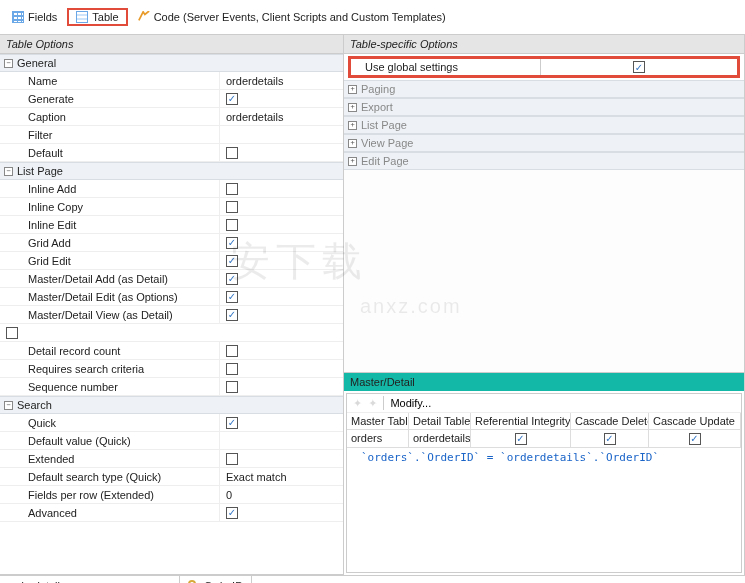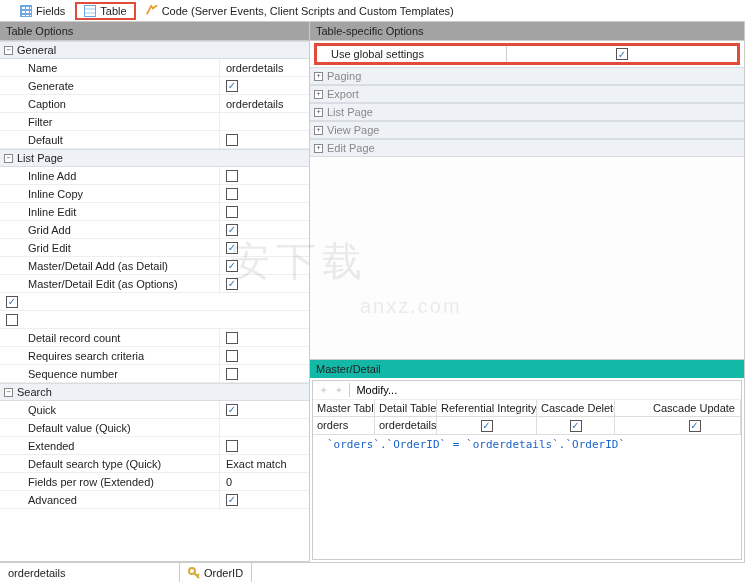--- a/index.html
+++ b/index.html
@@ -1,50 +1,50 @@
 <!DOCTYPE html>
 <html><head>
 <meta charset="utf-8">
 <style>
 * { margin: 0; padding: 0; box-sizing: border-box; }
 body { font-family: "Segoe UI", Tahoma, sans-serif; font-size: 11px; color: #222; background: #fff; width: 745px; height: 583px; overflow: hidden; }
-.tabs { display: flex; align-items: center; height: 22px; border-bottom: 1px solid #ccc; padding-left: 12px; gap: 2px; }
+.tabs { display: flex; align-items: center; height: 35px; border-bottom: 1px solid #ccc; padding-left: 4px; gap: 2px; }
 .tab { display: flex; align-items: center; gap: 4px; padding: 2px 8px; cursor: pointer; }
 .tab .ticon { width: 12px; height: 12px; display: inline-block; }
 .tab-active { border: 2px solid #e04b3a; padding: 1px 7px; }
 .ticon-fields { background: linear-gradient(to right, #6aa8e8 30%, transparent 30%), linear-gradient(#6aa8e8 30%, transparent 30%, transparent 70%, #6aa8e8 70%); background-size: 4px 4px; border: 1px solid #6aa8e8; }
 .ticon-table { border: 1px solid #6aa8e8; background: repeating-linear-gradient(#fff, #fff 2px, #cde4fa 2px, #cde4fa 4px); }
 .ticon-code { width: 14px; height: 12px; }
 .ticon-code svg { display: block; }
 .main { display: flex; height: 540px; }
 .col { display: flex; flex-direction: column; border-right: 1px solid #ccc; }
 .col-left { width: 375px; }
 .col-right { flex: 1; }
-.panel-title { background: #a3a3a3; padding: 3px 6px; border-bottom: 1px solid #ccc; }
+.panel-title { background: #e5e5e5; padding: 3px 6px; border-bottom: 1px solid #ccc; font-style: italic; }
 .scroll { overflow-y: scroll; overflow-x: hidden; flex: 1; border-bottom: 1px solid #ccc; }
 .group-header { background: #eef2f6; border-top: 1px solid #d8dde3; border-bottom: 1px solid #d8dde3; padding: 2px 4px; display: flex; align-items: center; gap: 4px; cursor: pointer; }
 .expander { width: 9px; height: 9px; border: 1px solid #888; display: inline-flex; align-items: center; justify-content: center; font-size: 7px; font-family: monospace; background: #fff; color: #555; }
 .row { display: flex; border-bottom: 1px solid #eee; height: 18px; align-items: center; }
 .row .labelcell { width: 220px; padding-left: 28px; border-right: 1px solid #eee; height: 100%; display: flex; align-items: center; }
 .row .valcell { flex: 1; padding-left: 6px; display: flex; align-items: center; }
 .cb { width: 12px; height: 12px; border: 1px solid #555; display: inline-flex; align-items: center; justify-content: center; font-size: 10px; color: #3476c5; }
 .right-group { background: #eef2f6; border-top: 1px solid #d8dde3; border-bottom: 1px solid #d8dde3; padding: 2px 4px; display: flex; align-items: center; gap: 4px; color: #888; }
 .highlight-row { display: flex; border: 3px solid #e04b3a; margin: 2px 4px; }
 .highlight-row .labelcell { width: 190px; padding: 2px 14px; border-right: 1px solid #ccc; }
 .highlight-row .valcell { flex: 1; display: flex; align-items: center; justify-content: center; }
 .md-body { flex: 1; display: flex; flex-direction: column; border-top: 1px solid #ccc; }
 .md-title { padding: 3px 6px; background: #14b8a6; }
 .md-panel { flex: 1; border: 1px solid #ccc; margin: 2px; display: flex; flex-direction: column; }
 .md-toolbar { display: flex; align-items: center; gap: 6px; padding: 2px 6px; border-bottom: 1px solid #eee; color: #888; }
 .md-toolbar .sep { width: 1px; height: 14px; background: #ccc; }
 .md-toolbar .modify { color: #000; cursor: pointer; }
 .md-grid { font-size: 11px; }
 .md-head, .md-row { display: flex; border-bottom: 1px solid #ddd; }
 .md-head > div, .md-row > div { border-right: 1px solid #ddd; padding: 2px 4px; overflow: hidden; white-space: nowrap; }
-.c1 { width: 62px; } .c2 { width: 62px; } .c3 { width: 100px; } .c4 { width: 78px; } .c5 { width: 92px; margin-left: 34px; }
+.c1 { width: 62px; } .c2 { width: 62px; } .c3 { width: 100px; } .c4 { width: 78px; } .c5 { width: 92px; }
 .md-row .c3, .md-row .c4, .md-row .c5 { text-align: center; }
 .md-expr { padding: 3px 14px; color: #1a64c8; font-family: Consolas, monospace; font-size: 11px; }
 .statusbar { display: flex; height: 20px; align-items: center; border-top: 1px solid #ccc; font-size: 11px; }
 .statusbar .seg { padding: 2px 8px; border-right: 1px solid #ccc; height: 100%; display: flex; align-items: center; gap: 4px; }
 .statusbar .seg:first-child { width: 180px; }
 .key-icon { width: 12px; height: 12px; }
 .watermark { position: absolute; top: 234px; left: 230px; font-size: 40px; color: rgba(0,0,0,0.08); pointer-events: none; font-weight: 500; letter-spacing: 6px; z-index: 99; }
 .watermark2 { position: absolute; top: 295px; left: 360px; font-size: 20px; color: rgba(0,0,0,0.08); pointer-events: none; letter-spacing: 2px; z-index: 99; }
 .spacer { flex: 1; background: #fdfdfd; }
 </style>
@@ -145,20 +145,21 @@
             <span class="cb">✓</span>
           </div>
         </div>
         <div class="row">
           <div class="labelcell">Master/Detail Edit (as Options)</div>
           <div class="valcell">
             <span class="cb">✓</span>
           </div>
         </div>
         <div class="row">
+          <div class="labelcell">Master/Detail View (as Detail)</div>
           <div class="valcell">
             <span class="cb">✓</span>
           </div>
         </div>
         <div class="row">
           <div class="valcell">
             <span class="cb"></span>
           </div>
         </div>
         <div class="row">

